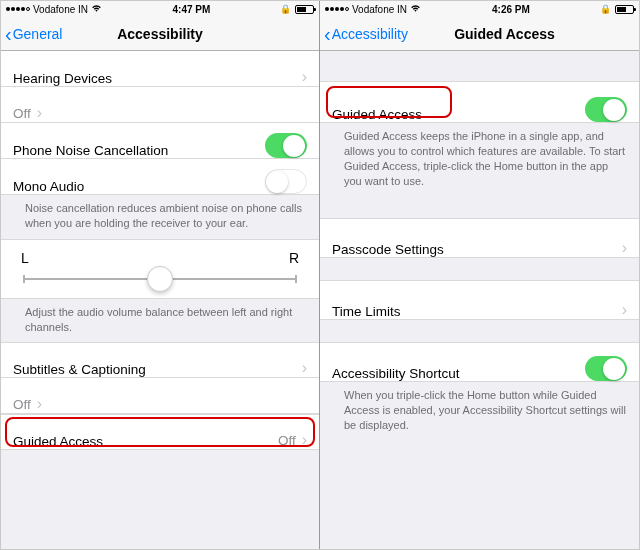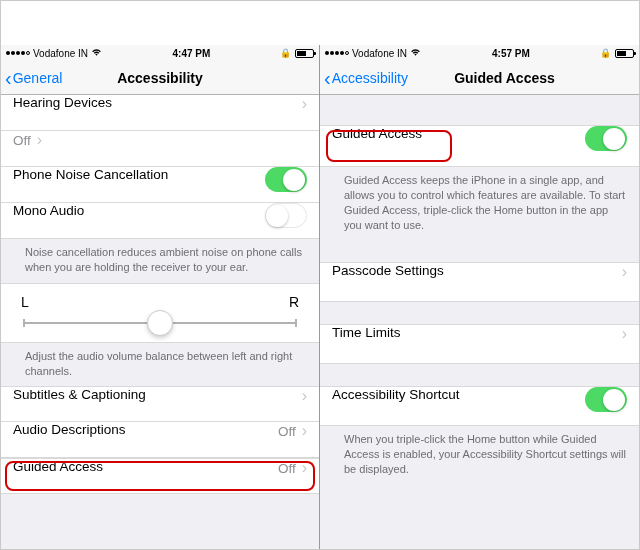--- a/index.html
+++ b/index.html
@@ -1,39 +1,39 @@
 <!DOCTYPE html>
 <html><head>
 <meta charset="utf-8">
 <style>
   * { box-sizing: border-box; margin: 0; padding: 0; }
   body { font-family: -apple-system, "Helvetica Neue", Helvetica, Arial, sans-serif; background: #fff; font-size: 13px; color: #000; }
   .container { display: flex; width: 640px; height: 550px; border: 1px solid #c9c9c9; }
-  .screen { background: #efeff4; display: flex; flex-direction: column; overflow: hidden; margin-top: 44px; }
+  .screen { background: #efeff4; display: flex; flex-direction: column; overflow: hidden; }
   .screen-left { width: 319px; border-right: 1px solid #999; }
   .screen-right { width: 319px; }
   .status-bar { height: 16px; background: #f7f7f8; display: flex; align-items: center; justify-content: space-between; padding: 0 5px; font-size: 10px; }
   .status-left, .status-right { display: flex; align-items: center; gap: 3px; }
   .dots { display: flex; gap: 1px; }
   .dot { width: 4px; height: 4px; border-radius: 50%; background: #000; }
   .dot.empty { background: transparent; border: 0.5px solid #000; }
   .carrier { font-size: 10px; }
   .wifi { font-size: 10px; }
   .status-time { font-size: 10px; font-weight: 600; text-align: right; }
   .lock { font-size: 9px; }
   .battery { display: inline-block; width: 19px; height: 9px; border: 1px solid #000; border-radius: 2px; position: relative; }
   .battery::after { content: ""; position: absolute; right: -3px; top: 2px; width: 2px; height: 3px; background: #000; border-radius: 0 1px 1px 0; }
   .battery-fill { position: absolute; left: 1px; top: 1px; bottom: 1px; background: #000; }
   .nav-bar { height: 34px; background: #f7f7f8; border-bottom: 1px solid #b2b2b2; position: relative; display: flex; align-items: center; }
   .back { color: #007aff; display: flex; align-items: center; padding-left: 4px; font-size: 14px; cursor: pointer; }
   .back-chevron { font-size: 20px; line-height: 1; margin-right: 1px; font-weight: 300; }
   .nav-title { position: absolute; left: 0; right: 0; text-align: center; font-size: 14px; font-weight: 600; pointer-events: none; }
   .nav-title.shifted { text-align: center; padding-left: 50px; }
   .content { flex: 1; overflow-y: auto; }
-  .row { background: #fff; min-height: 36px; padding: 0 12px; display: flex; align-items: flex-start; justify-content: space-between; border-bottom: 1px solid #d9d9d9; font-size: 13.5px; }
+  .row { background: #fff; min-height: 36px; padding: 0 12px; display: flex; align-items: flex-end; justify-content: space-between; border-bottom: 1px solid #d9d9d9; font-size: 13.5px; }
   .row-label {}
   .row-right { display: flex; align-items: center; gap: 6px; color: #8e8e93; }
   .chev { color: #c7c7cc; font-size: 16px; }
   .footer { padding: 6px 12px 8px 24px; color: #6d6d72; font-size: 11px; line-height: 1.35; }
   .header { padding: 14px 12px 4px 12px; color: #6d6d72; font-size: 10.5px; letter-spacing: 0.4px; }
   .switch { width: 42px; height: 25px; border-radius: 13px; position: relative; }
   .switch.on { background: #4cd964; }
   .switch.off { background: #fff; border: 1.5px solid #e5e5ea; }
   .knob { width: 22px; height: 22px; border-radius: 50%; background: #fff; position: absolute; top: 50%; transform: translateY(-50%); box-shadow: 0 1px 3px rgba(0,0,0,0.25); }
   .switch.on .knob { right: 2px; }
@@ -125,21 +125,20 @@
           </div>
       </div>
       <div class="footer">Adjust the audio volume balance between left and right channels.</div>
       <div class="row group-top">
         <span class="row-label">Subtitles &amp; Captioning</span>
         <span class="row-right">
             <span class="chev">›</span>
           </span>
       </div>
       <div class="row">
-        <span class="row-label">Audio Descriptions</span>
         <span class="row-right">
             <span>Off</span>
             <span class="chev">›</span>
           </span>
       </div>
       <div class="row group-top redbox">
         <span class="row-label">Guided Access</span>
         <span class="row-right">
             <span>Off</span>
             <span class="chev">›</span>
@@ -158,21 +157,21 @@
             <span class="dot"></span>
             <span class="dot empty"></span>
           </span>
         <span class="carrier">Vodafone IN</span>
         <span class="wifi">
           <svg width="11" height="9" viewBox="0 0 12 9">
               <path d="M6 8 L7.3 6.5 A2 2 0 0 0 4.7 6.5 Z M3 4.8 A4.3 4.3 0 0 1 9 4.8 L8 5.9 A2.9 2.9 0 0 0 4 5.9 Z M1.3 3 A6.7 6.7 0 0 1 10.7 3 L9.7 4.1 A5.2 5.2 0 0 0 2.3 4.1 Z" fill="#000"></path>
             </svg>
         </span>
       </div>
-      <div class="status-time">4:57 PM</div>
+      <div class="status-time">4:26 PM</div>
       <div class="status-right">
         <span class="lock">🔒</span>
         <span class="battery">
             <span class="battery-fill" style="width:9px"></span>
           </span>
       </div>
     </div>
     <div class="nav-bar">
       <div class="back">
         <span class="back-chevron">‹</span>

